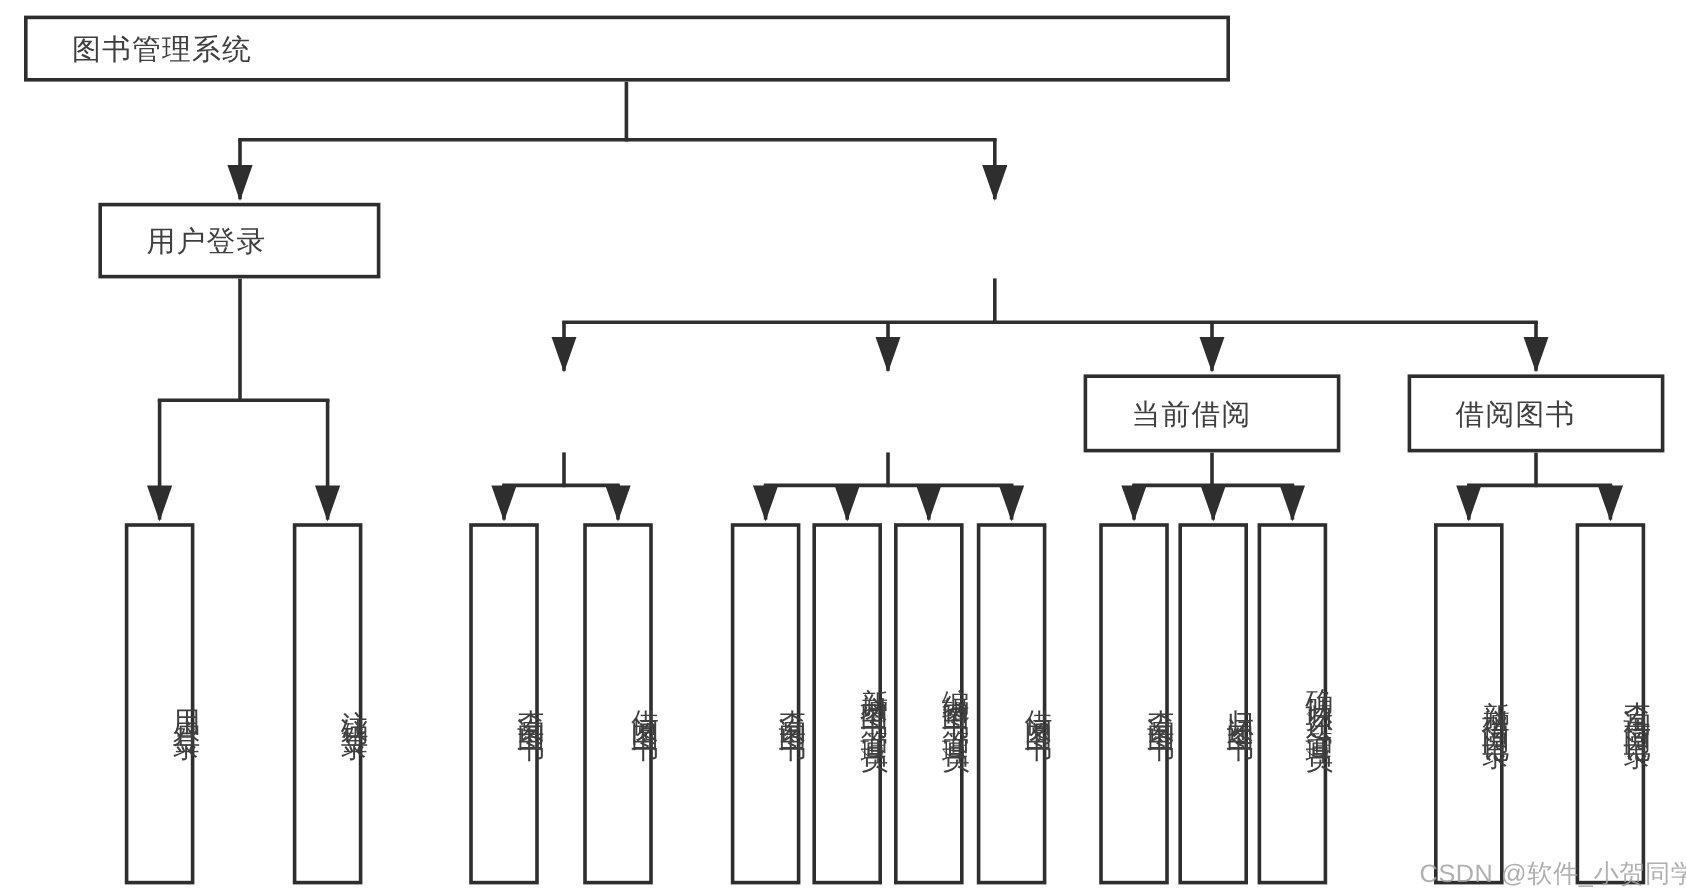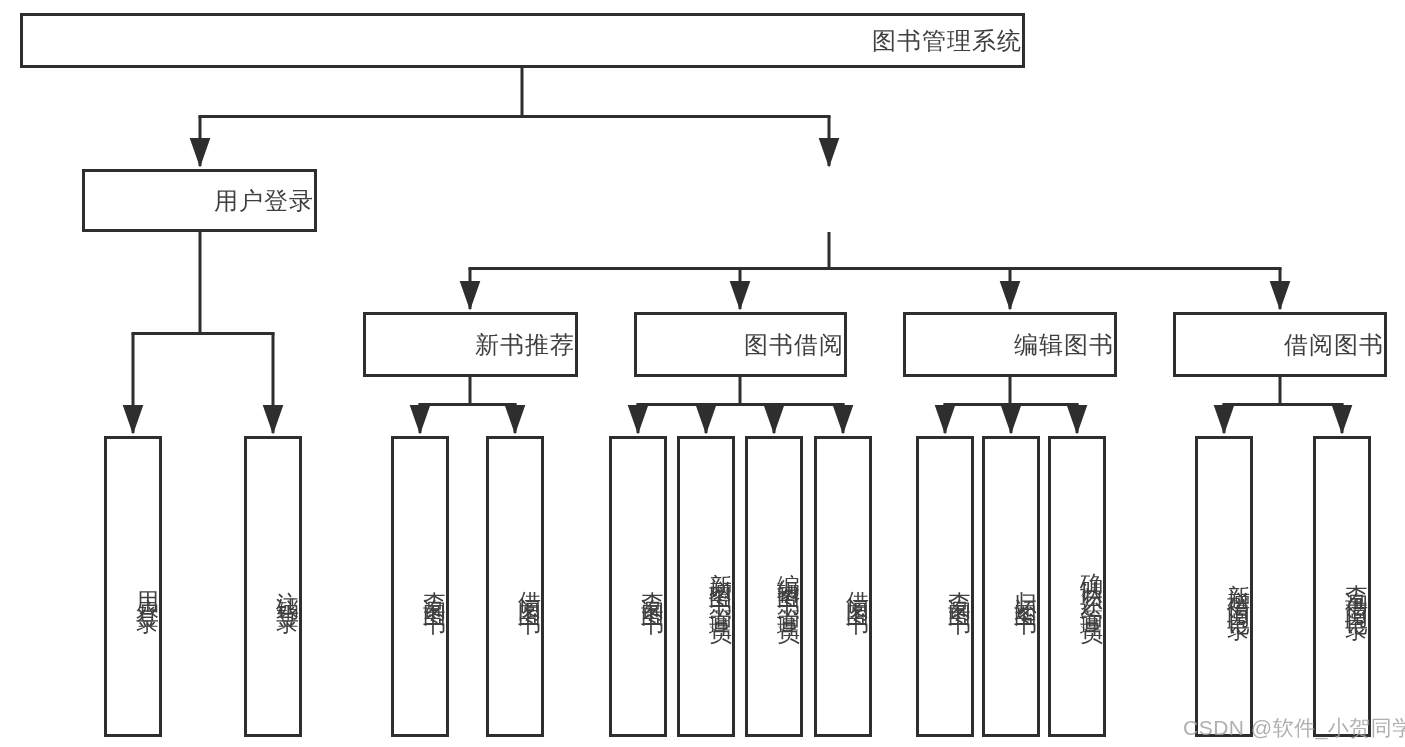--- a/index.html
+++ b/index.html
@@ -9,22 +9,23 @@
     background:#ffffff;
     font-family:"Liberation Sans",sans-serif;
     overflow:hidden;
   }
   #connectors{position:absolute;left:0;top:0;width:1405px;height:747px;}
   .node{
     position:absolute;
     box-sizing:border-box;
     border:3px solid #2e2e2e;
     background:#ffffff;
-    display:flex;align-items:center;justify-content:flex-end;
+    display:flex;align-items:center;justify-content:flex-start;
     color:#3f3f3f;
+    padding-left:37px;
   }
   .hnode{font-size:24px;letter-spacing:1px;white-space:nowrap;}
   .root{left:20px;top:13px;width:1005px;height:55px;}
   .vnode{
     top:436px;width:58px;height:301px;
     font-size:23px;
   }
   .vnode .vtext{
     writing-mode:vertical-rl;
     letter-spacing:7px;
@@ -95,28 +96,22 @@
   </svg>
 
   <div class="node hnode root">
     <span>图书管理系统</span>
   </div>
 
   <div class="node hnode" style="left:82px;top:169px;width:235px;height:63px;">
     <span>用户登录</span>
   </div>
 
-  <div class="node hnode" style="left:363px;top:312px;width:215px;height:65px;">
-    <span>新书推荐</span>
-  </div>
-  <div class="node hnode" style="left:634px;top:312px;width:213px;height:65px;">
-    <span>图书借阅</span>
-  </div>
   <div class="node hnode" style="left:903px;top:312px;width:214px;height:65px;">
-    <span>编辑图书</span>
+    <span>当前借阅</span>
   </div>
   <div class="node hnode" style="left:1173px;top:312px;width:214px;height:65px;">
     <span>借阅图书</span>
   </div>
 
   <div class="node vnode" style="left:104px;">
     <span class="vtext">用户登录</span>
   </div>
   <div class="node vnode" style="left:244px;">
     <span class="vtext">注销登录</span>

